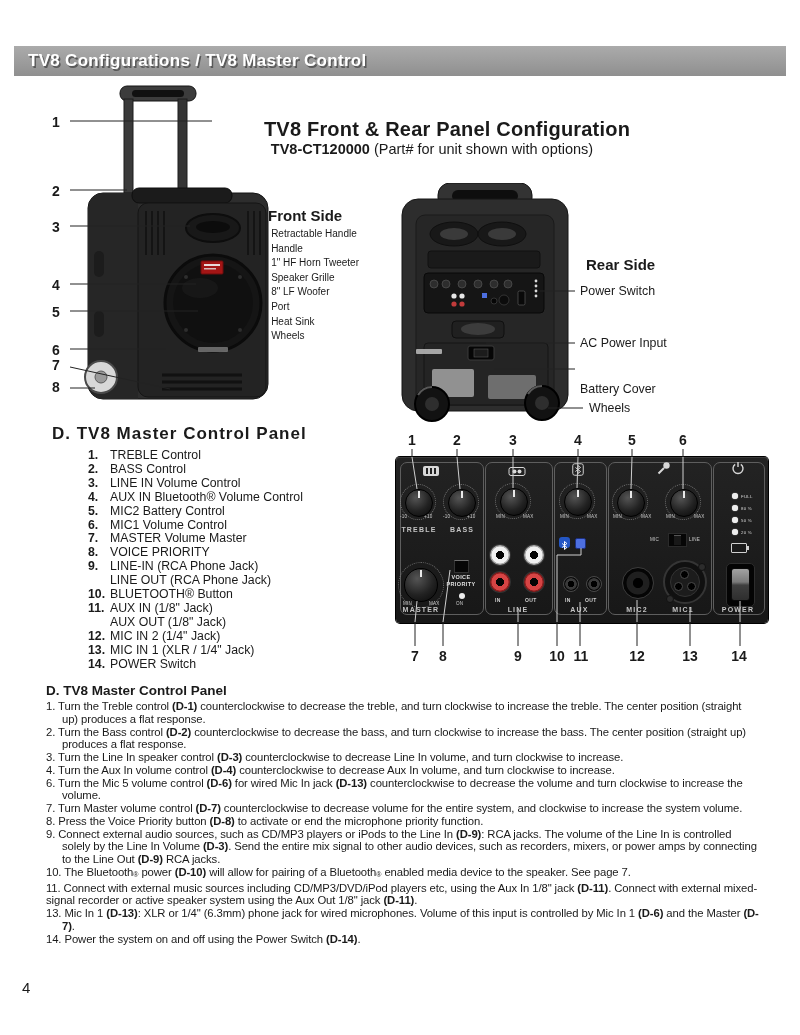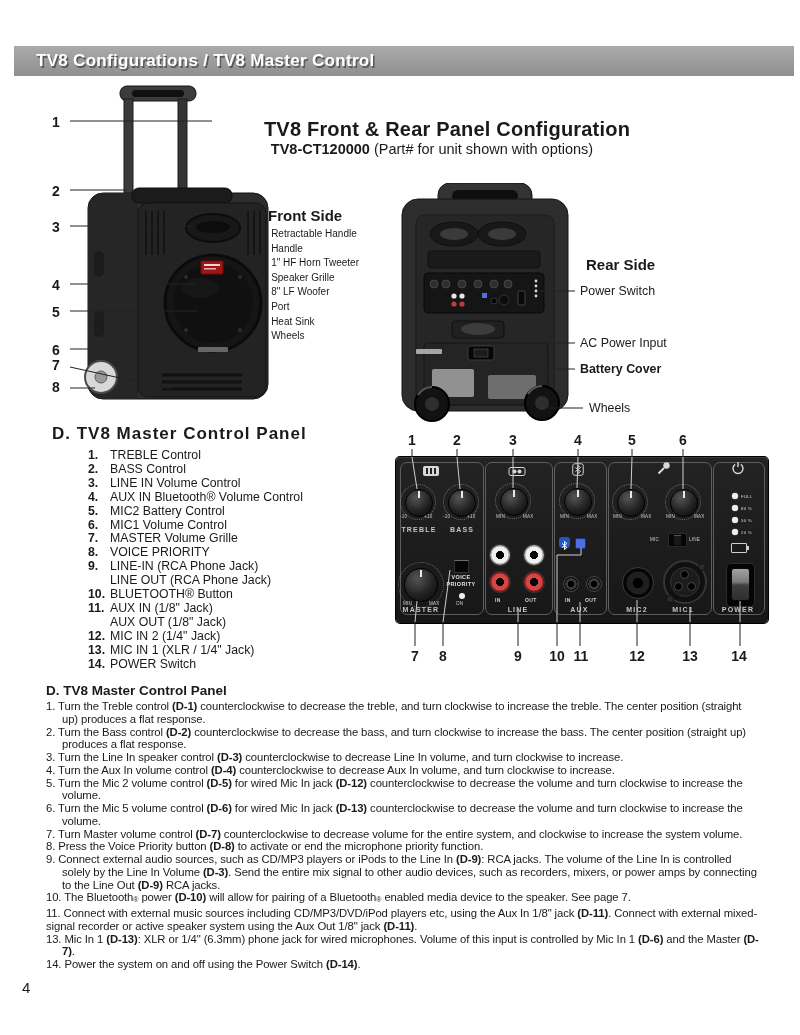--- a/index.html
+++ b/index.html
@@ -2,21 +2,21 @@
 <html><head>
 <meta charset="utf-8">
 <style>
   html,body{margin:0;padding:0;background:#fff;}
   #page{position:relative;width:800px;height:1035px;background:#fff;overflow:hidden;
         font-family:"Liberation Sans",sans-serif;color:#1a1a1a;}
 
   
   #header-bar{position:absolute;left:14px;top:46px;width:758px;height:30px;
     background:linear-gradient(180deg,#ababab,#8f8f8f);
-    color:#fff;font-size:17px;font-weight:bold;line-height:30px;padding-left:22px;
+    color:#fff;font-size:17px;font-weight:bold;line-height:30px;padding-left:14px;
     text-shadow:1.5px 1.5px 0 #5a5a5a;letter-spacing:.3px;}
 
   
   #title-main{position:absolute;left:95px;top:118px;width:704px;text-align:center;
     font-size:20px;font-weight:bold;letter-spacing:.2px;}
   #title-sub{position:absolute;left:80px;top:141px;width:704px;text-align:center;font-size:14.5px;}
   #title-sub b{font-weight:bold;}
 
   
   #front-head{position:absolute;left:268px;top:207px;font-size:15px;font-weight:bold;}
@@ -204,33 +204,33 @@
       <div><span class="n">5. </span><span>8" LF Woofer</span></div>
       <div><span class="n">6. </span><span>Port</span></div>
       <div><span class="n">7. </span><span>Heat Sink</span></div>
       <div><span class="n">8. </span><span>Wheels</span></div>
     </div>
 
   <div id="rear-head">Rear Side</div>
   <div id="rear-labels">
       <div class="rear-label" style="left: 580px; top: 284px;">Power Switch</div>
       <div class="rear-label" style="left: 580px; top: 336px;">AC Power Input</div>
-      <div class="rear-label" style="left: 580px; top: 362px; font-weight: bold;">Battery Cover</div>
+      <div class="rear-label" style="left: 580px; top: 382px;">Battery Cover</div>
       <div class="rear-label" style="left: 589px; top: 401px;">Wheels</div>
     </div>
 
   <div id="mc-head">D. TV8 Master Control Panel</div>
   <div id="mc-list">
       <div><span class="n">1.</span><span>TREBLE Control</span></div>
       <div><span class="n">2.</span><span>BASS Control</span></div>
       <div><span class="n">3.</span><span>LINE IN Volume Control</span></div>
       <div><span class="n">4.</span><span>AUX IN Bluetooth® Volume Control</span></div>
       <div><span class="n">5.</span><span>MIC2 Battery Control</span></div>
       <div><span class="n">6.</span><span>MIC1 Volume Control</span></div>
-      <div><span class="n">7.</span><span>MASTER Volume Grille</span></div>
+      <div><span class="n">7.</span><span>MASTER Volume Master</span></div>
       <div><span class="n">8.</span><span>VOICE PRIORITY</span></div>
       <div><span class="n">9.</span><span>LINE-IN (RCA Phone Jack)</span></div>
       <div class="l2">LINE OUT (RCA Phone Jack)</div>
       <div><span class="n">10.</span><span>BLUETOOTH® Button</span></div>
       <div><span class="n">11.</span><span>AUX IN (1/8" Jack)</span></div>
       <div class="l2">AUX OUT (1/8" Jack)</div>
       <div><span class="n">12.</span><span>MIC IN 2 (1/4" Jack)</span></div>
       <div><span class="n">13.</span><span>MIC IN 1 (XLR / 1/4" Jack)</span></div>
       <div><span class="n">14.</span><span>POWER Switch</span></div>
     </div>
@@ -457,21 +457,20 @@
       <div class="co" style="left: 690px; top: 648px;">13</div>
       <div class="co" style="left: 739px; top: 648px;">14</div>
     </div>
 
   <div id="ins-head">D. TV8 Master Control Panel</div>
   <div id="ins-list">
       <div class="ins hang"><span>1. </span><span>Turn the Treble control </span><b>(D-1)</b><span> counterclockwise to decrease the treble, and turn clockwise to increase the treble. The center position (straight up) produces a flat response.</span></div>
       <div class="ins hang"><span>2. </span><span>Turn the Bass control </span><b>(D-2)</b><span> counterclockwise to decrease the bass, and turn clockwise to increase the bass. The center position (straight up) produces a flat response.</span></div>
       <div class="ins hang"><span>3. </span><span>Turn the Line In speaker control </span><b>(D-3)</b><span> counterclockwise to decrease Line In volume, and turn clockwise to increase.</span></div>
       <div class="ins hang"><span>4. </span><span>Turn the Aux In volume control </span><b>(D-4)</b><span> counterclockwise to decrease Aux In volume, and turn clockwise to increase.</span></div>
-      <div class="ins hang"><span>5. </span><span>Turn the Mic 2 volume control </span><b>(D-5)</b><span> for wired Mic In jack </span><b>(D-12)</b><span> counterclockwise to decrease the volume and turn clockwise to increase the volume.</span></div>
       <div class="ins hang"><span>6. </span><span>Turn the Mic 5 volume control </span><b>(D-6)</b><span> for wired Mic In jack </span><b>(D-13)</b><span> counterclockwise to decrease the volume and turn clockwise to increase the volume.</span></div>
       <div class="ins hang"><span>7. </span><span>Turn Master volume control </span><b>(D-7)</b><span> counterclockwise to decrease volume for the entire system, and clockwise to increase the system volume.</span></div>
       <div class="ins hang"><span>8. </span><span>Press the Voice Priority button </span><b>(D-8)</b><span> to activate or end the microphone priority function.</span></div>
       <div class="ins hang"><span>9. </span><span>Connect external audio sources, such as CD/MP3 players or iPods to the Line In </span><b>(D-9)</b><span>: RCA jacks. The volume of the Line In is controlled solely by the Line In Volume </span><b>(D-3)</b><span>. Send the entire mix signal to other audio devices, such as recorders, mixers, or power amps by connecting to the Line Out </span><b>(D-9)</b><span> RCA jacks.</span></div>
       <div class="ins"><span>10. </span><span>The Bluetooth</span><sup>®</sup><span> power </span><b>(D-10)</b><span> will allow for pairing of a Bluetooth</span><sup>®</sup><span> enabled media device to the speaker. See page 7.</span></div>
       <div class="ins"><span>11. </span><span>Connect with external music sources including CD/MP3/DVD/iPod players etc, using the Aux In 1/8" jack </span><b>(D-11)</b><span>. Connect with external mixed-signal recorder or active speaker system using the Aux Out 1/8" jack </span><b>(D-11)</b><span>.</span></div>
       <div class="ins hang"><span>13. </span><span>Mic In 1 </span><b>(D-13)</b><span>: XLR or 1/4" (6.3mm) phone jack for wired microphones. Volume of this input is controlled by Mic In 1 </span><b>(D-6)</b><span> and the Master </span><b>(D-7)</b><span>.</span></div>
       <div class="ins"><span>14. </span><span>Power the system on and off using the Power Switch </span><b>(D-14)</b><span>.</span></div>
     </div>
 

